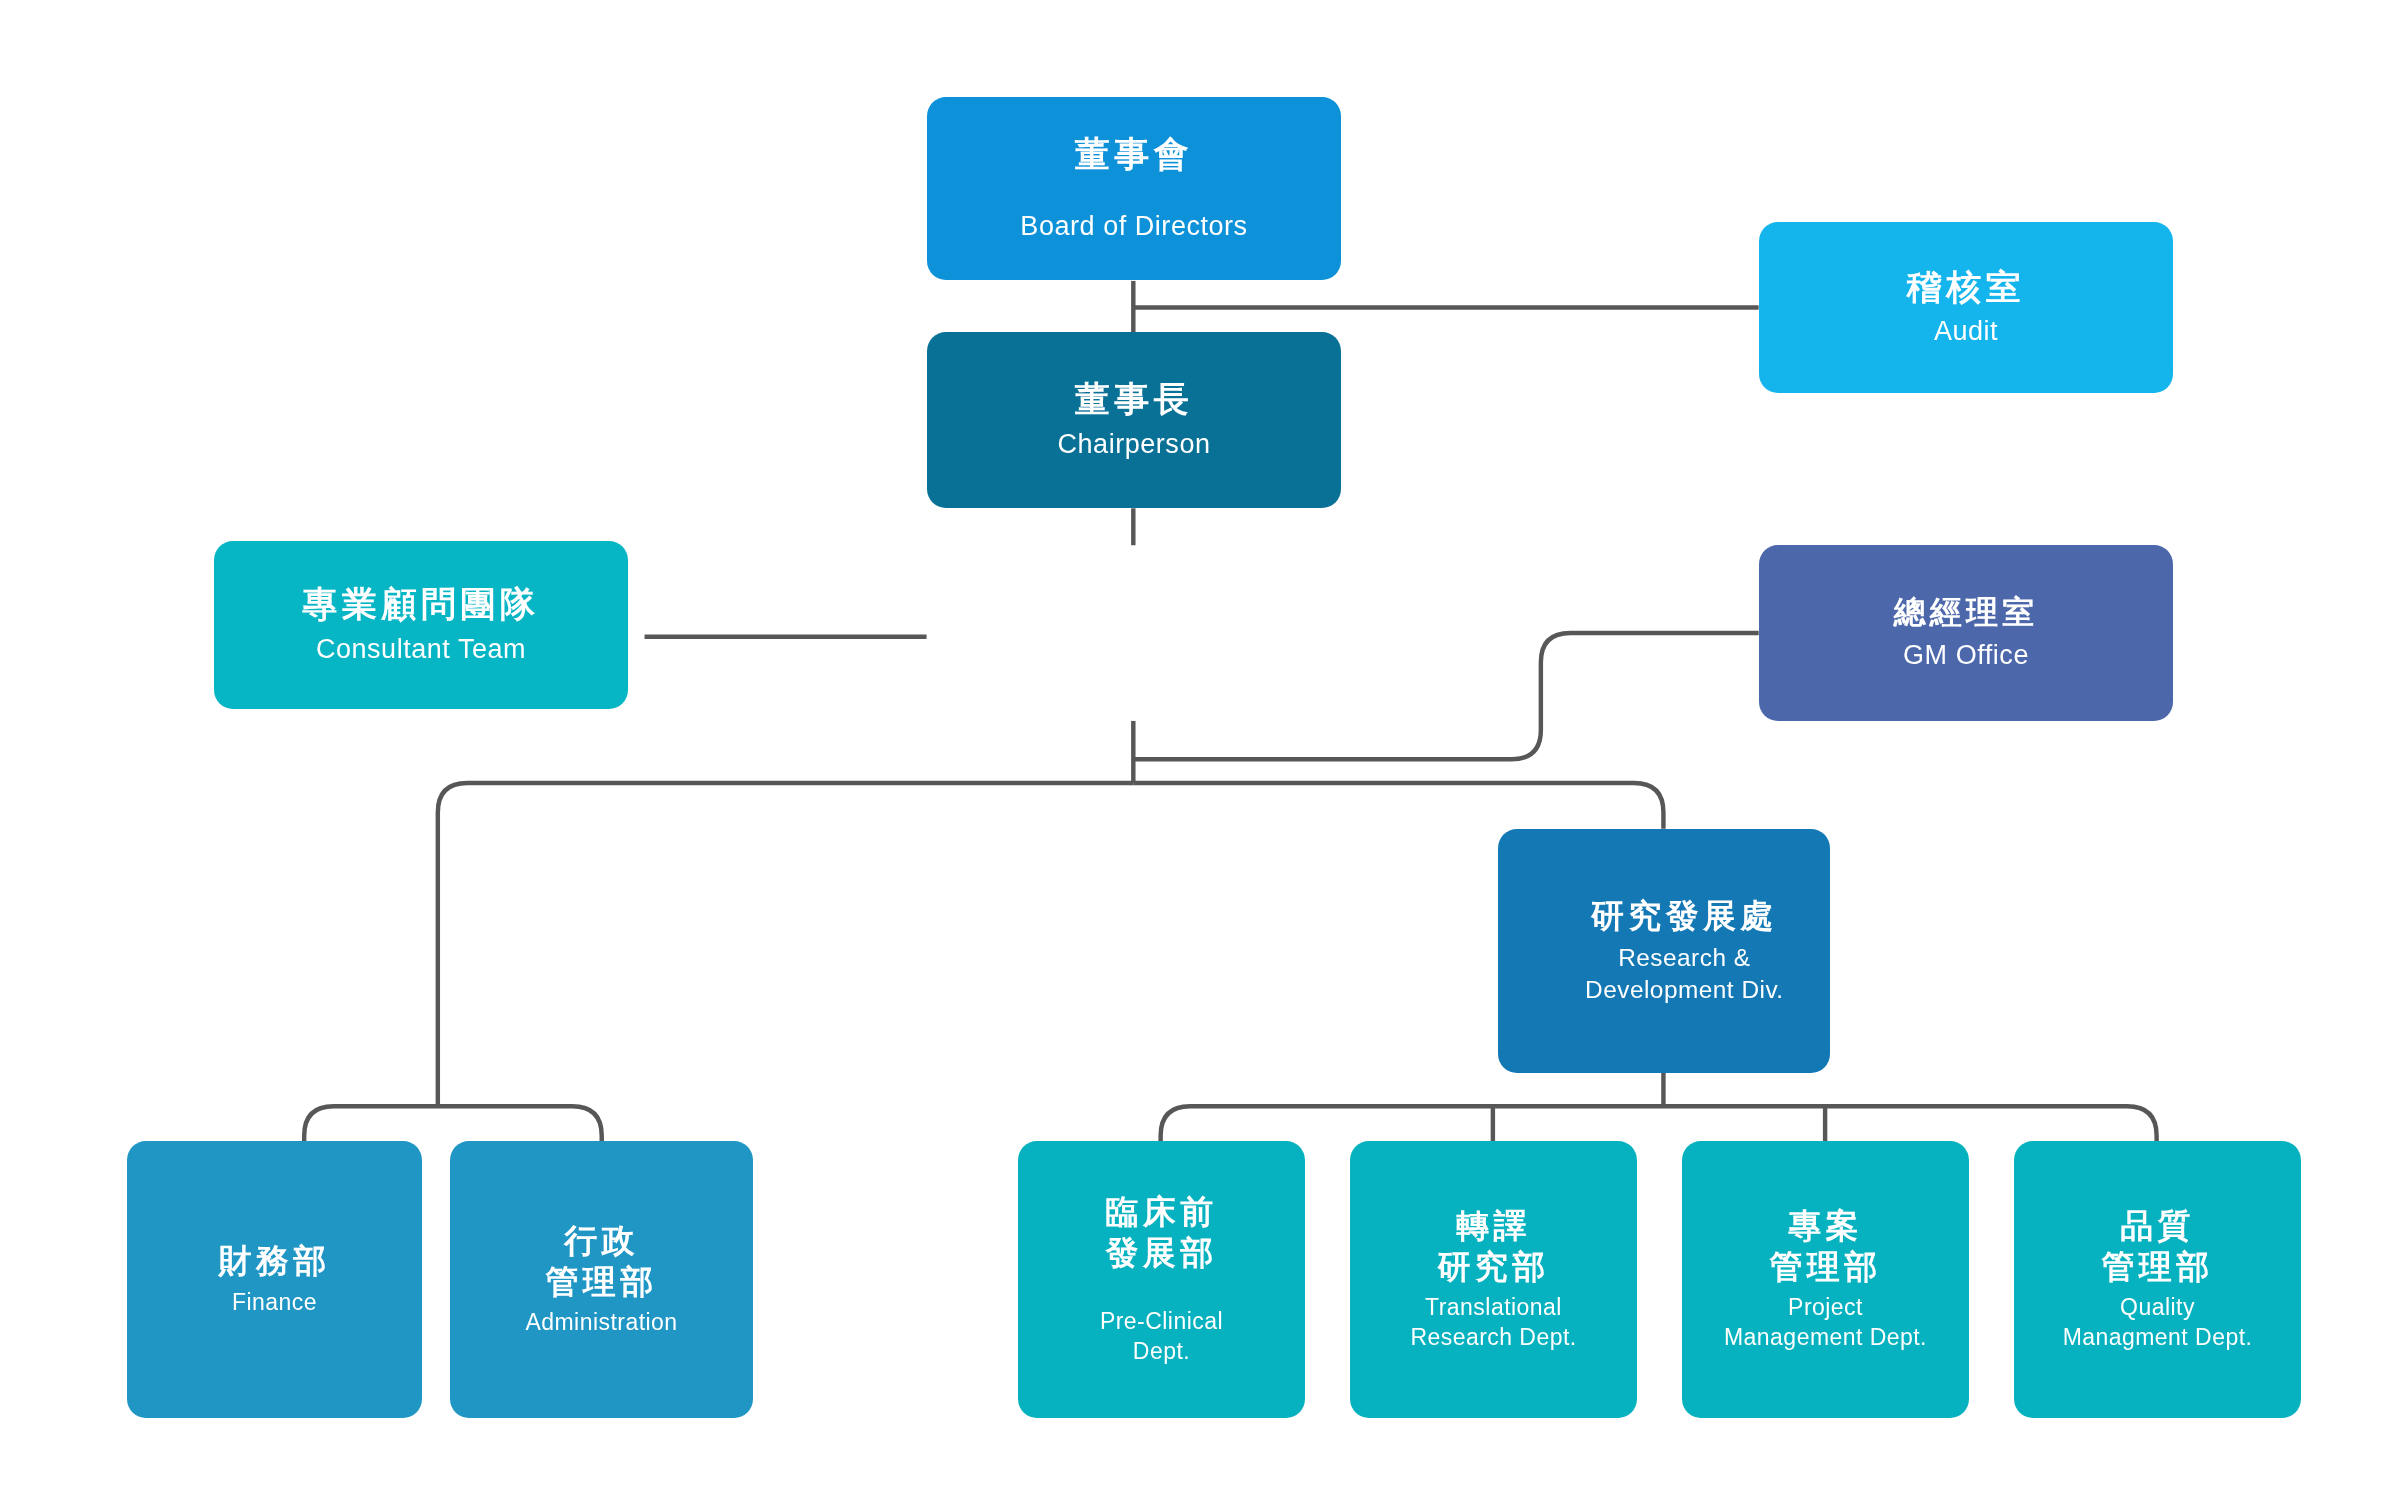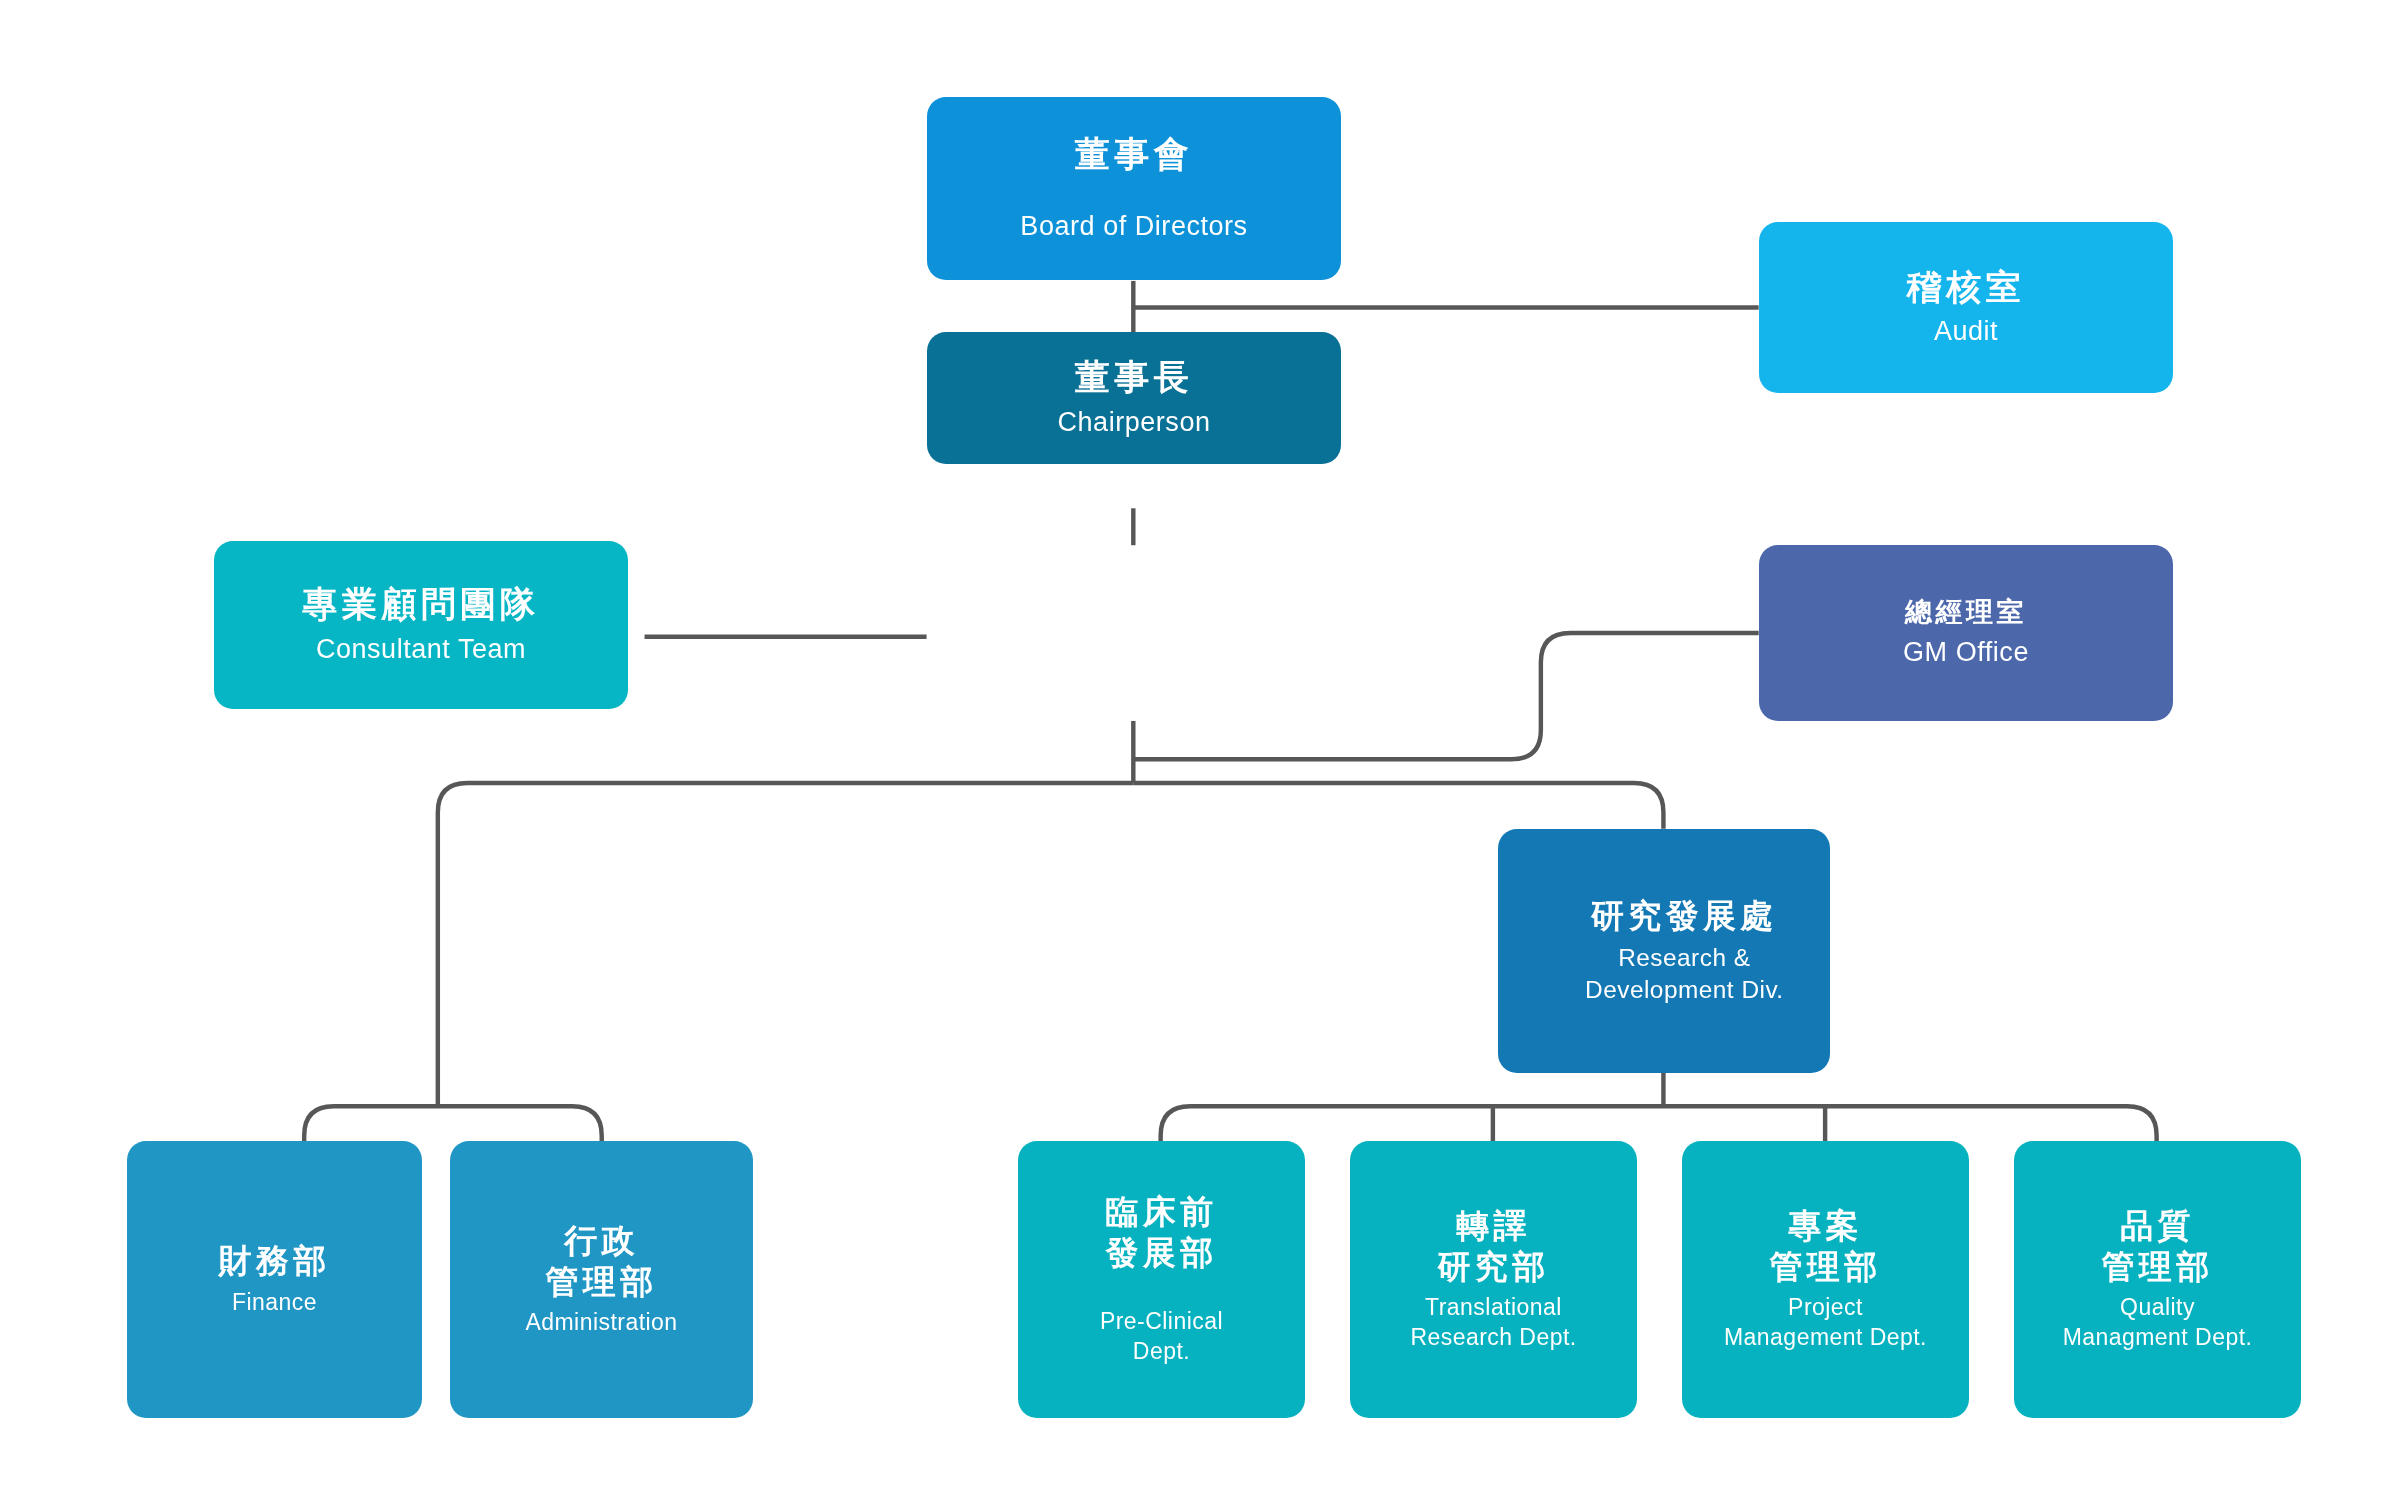--- a/index.html
+++ b/index.html
@@ -50,31 +50,31 @@
     margin-top: 5.9px;
   }
 
   
   .n-board   { left:927px; top:97px;  width:414px;  height:183px; }
   .n-board   .cjk { font-size:35px; } .n-board .en { font-size:27px; }
 
   .n-audit   { left:1759px; top:222px;  width:414px;  height:171px; }
   .n-audit   .cjk { font-size:35px; } .n-audit .en { font-size:27px; }
 
-  .n-chair   { left:927px; top:332px;  width:414px;  height:132px; }
+  .n-chair   { left:927px; top:332px;  width:414px;  height:176px; }
   .n-chair   .cjk { font-size:35px; } .n-chair .en { font-size:27px; }
 
   .n-consult { left:214px;  top:541px;  width:414px;  height:168px; }
   .n-consult .cjk { font-size:35px; } .n-consult .en { font-size:27px; }
 
   .n-gm      { left:927px; top:545px;  width:414px;  height:176px; }
   .n-gm      .cjk { font-size:35px; } .n-gm .en { font-size:27px; }
 
   .n-gmo     { left:1759px; top:545px;  width:414px;  height:176px; }
-  .n-gmo     .cjk { font-size:27px;text-align:right; } .n-gmo .en { font-size:27px; }
+  .n-gmo     .cjk { font-size:32px;text-align:right; } .n-gmo .en { font-size:27px; }
 
   .n-rnd     { left:1498px; top:829px; width:332px;  height:244px;padding-left:48px; }
   .n-rnd     .cjk { font-size:33px; } .n-rnd .en { font-size:24.4px; }
 
   .n-fin     { left:127px;  top:1141px; width:295px;  height:277px; }
   .n-fin     .cjk { font-size:33px; } .n-fin .en { font-size:23px; }
 
   .n-adm     { left:450px;  top:1141px; width:303px;  height:277px; }
   .n-adm     .cjk { font-size:33px; } .n-adm .en { font-size:23px; }
 

